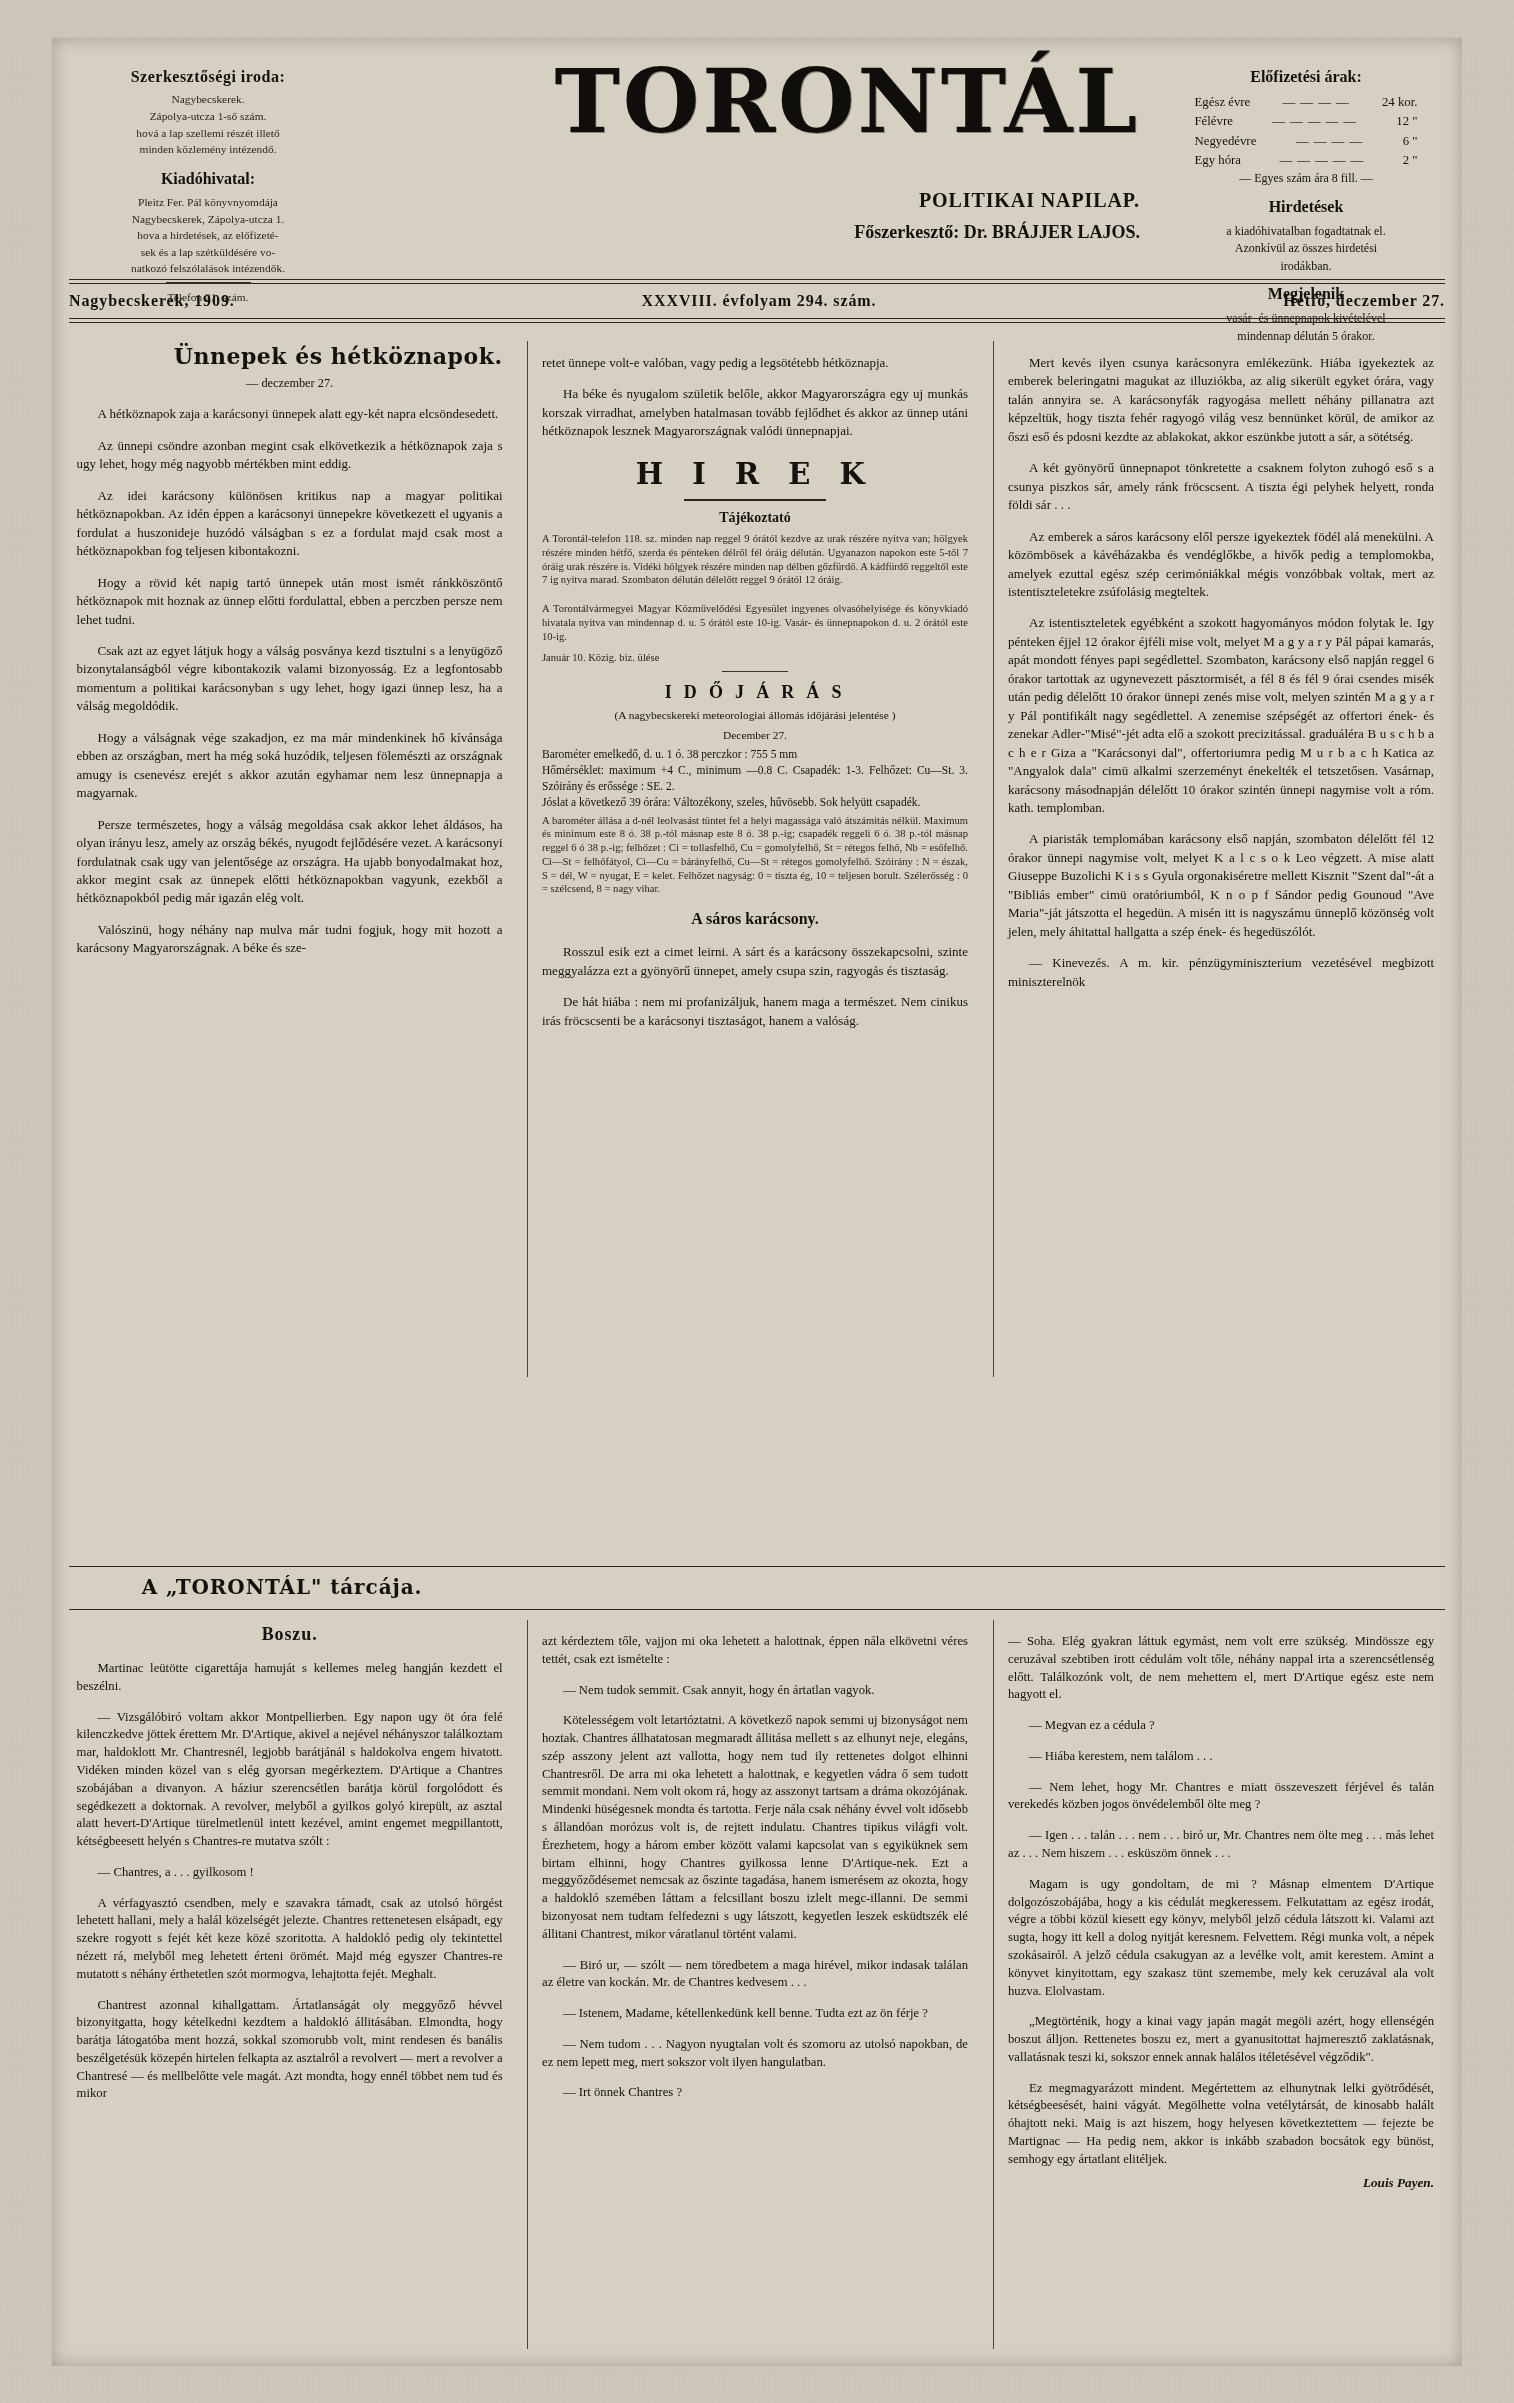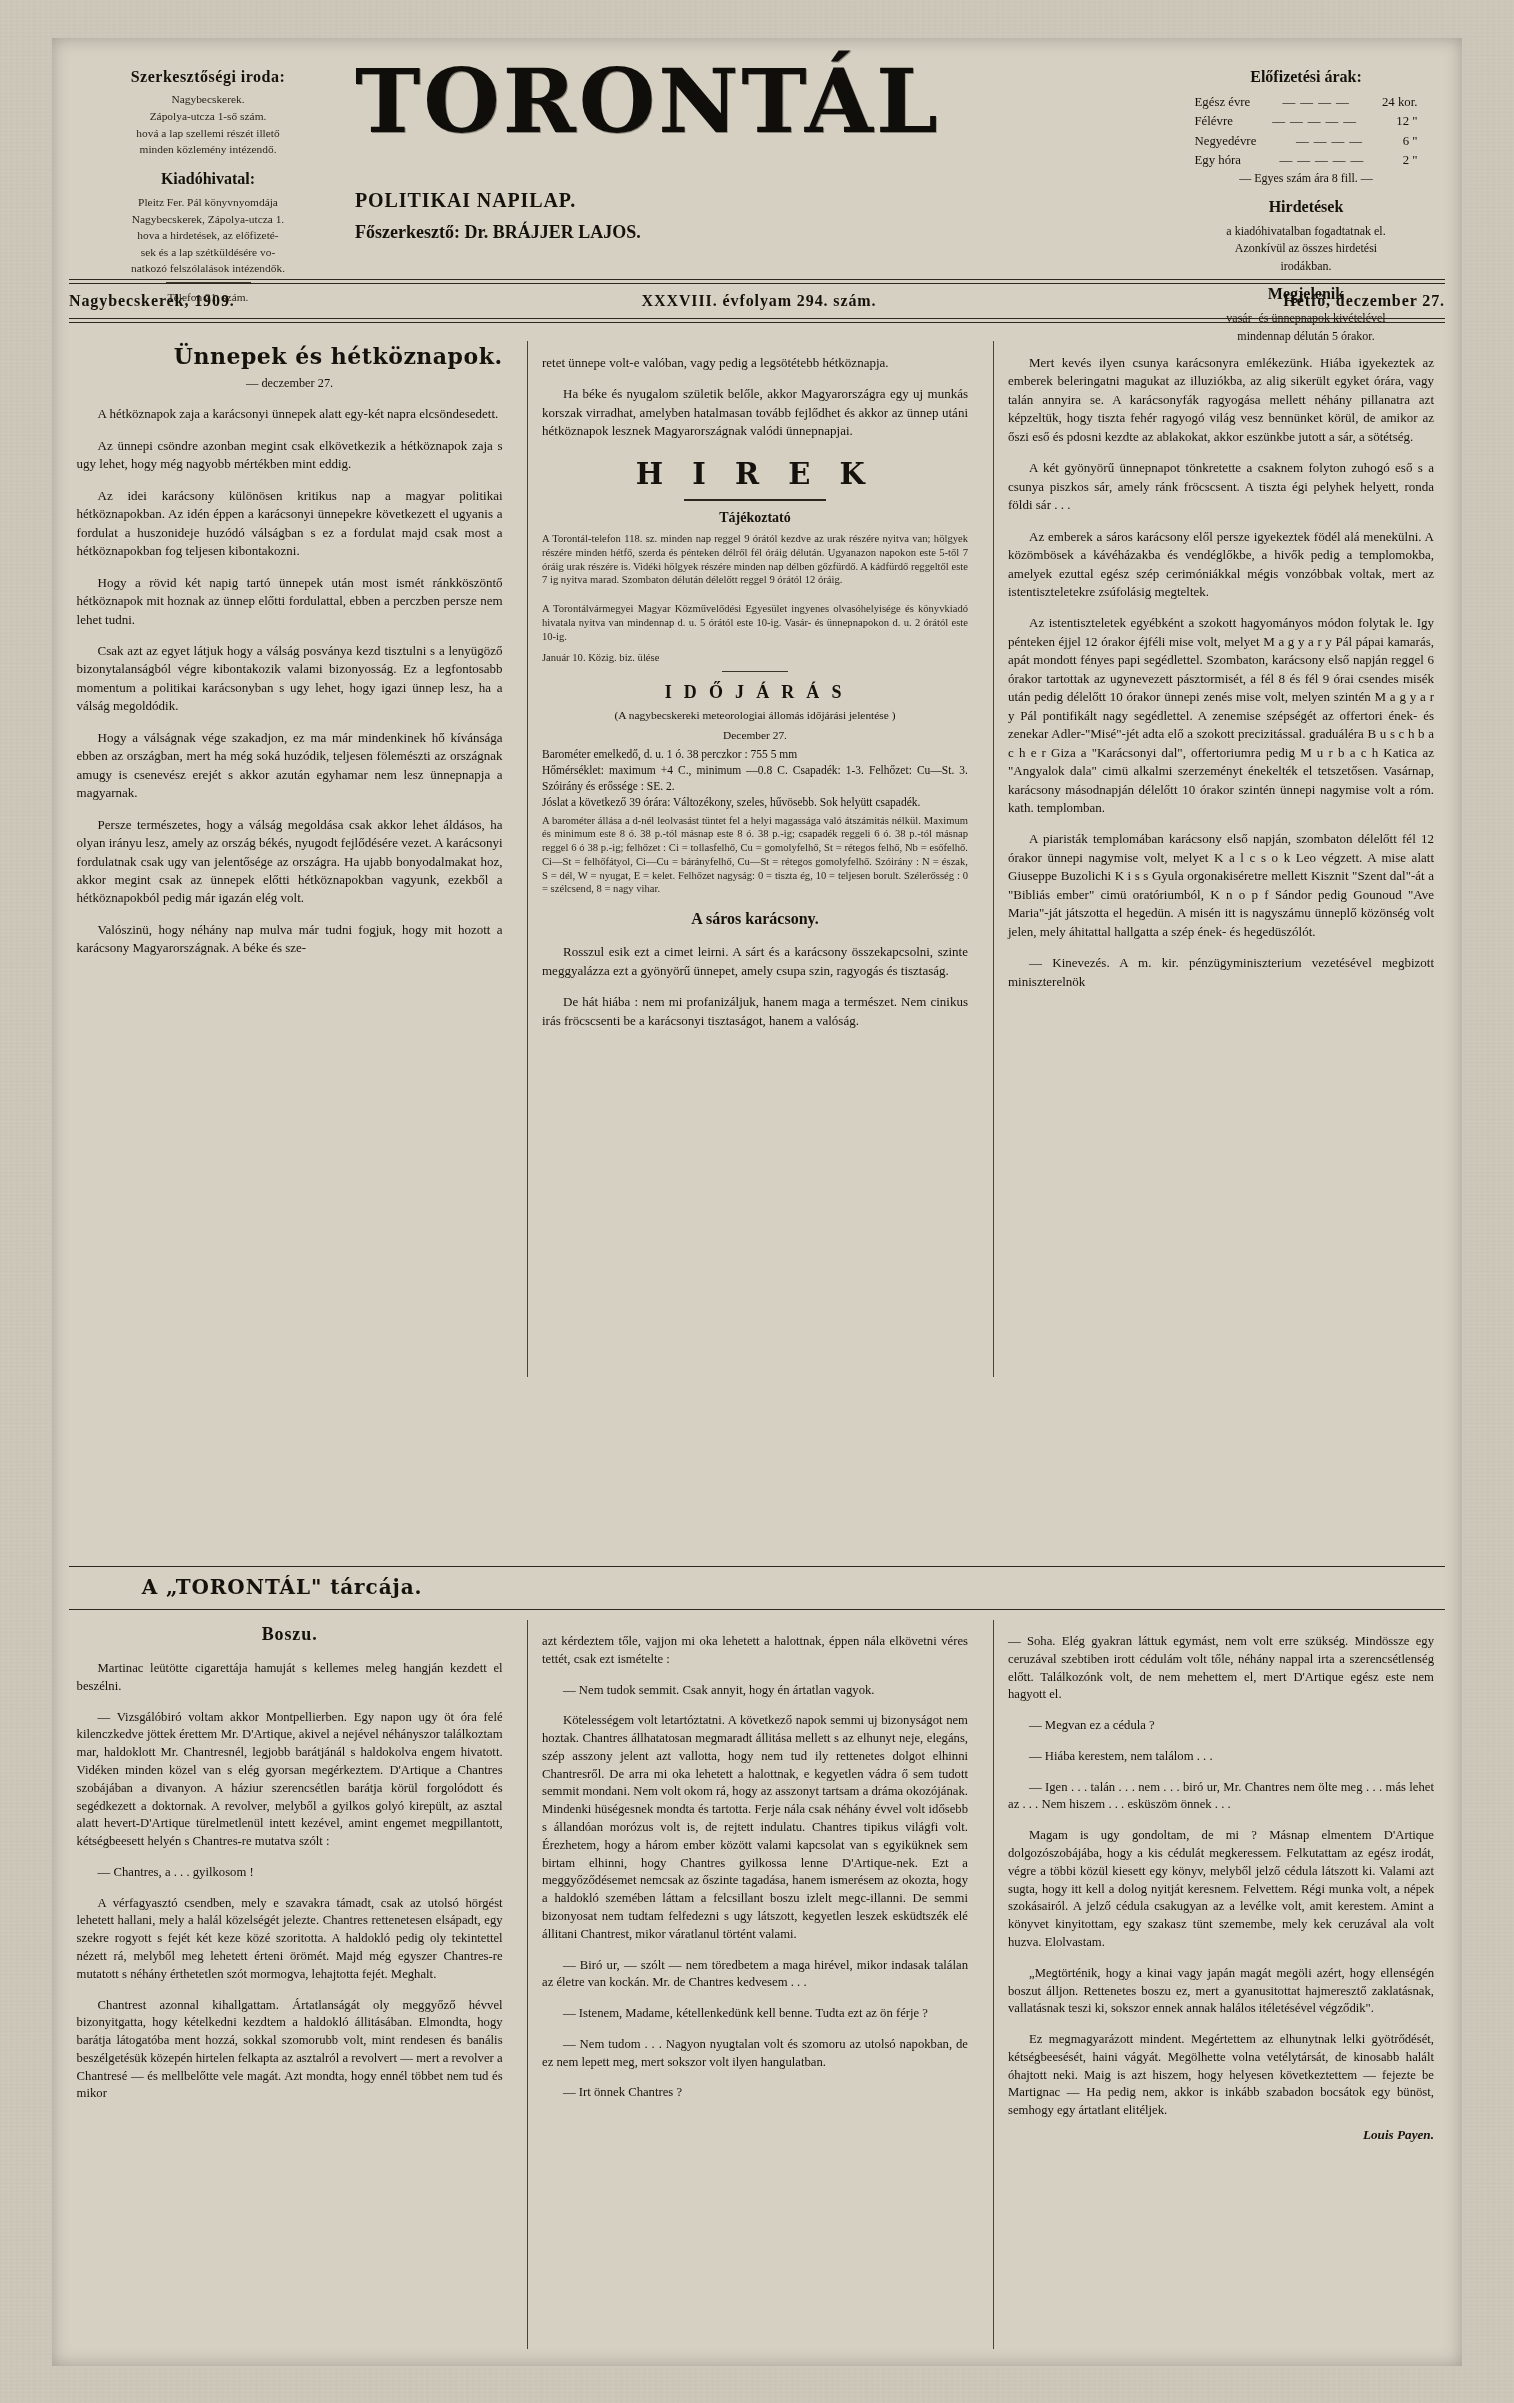--- a/index.html
+++ b/index.html
@@ -19,21 +19,21 @@
     box-shadow:0 0 17px rgba(0,0,0,0.25) inset;
   }
   
   .masthead{position:absolute;left:0;top:9.5px;width:1410px;height:237px;}
   .mh-left{position:absolute;left:19px;top:17px;width:274px;text-align:center;font-size:12.3px;line-height:1.45;}
   .mh-left .h{font-weight:bold;font-size:16px;letter-spacing:0.5px;margin-bottom:3.8px;}
   .mh-left .h2{font-weight:bold;font-size:16px;margin:9.5px 0 3.8px;}
   .mh-left .ln{display:block;}
   .mh-left .thin{font-size:11.4px;color:#2a251d;}
   .mh-left .rule{width:85px;height:0.9px;background:#3a332a;margin:5.7px auto;}
-  .mh-center{position:absolute;left:303px;top:9.5px;width:785px;text-align:left;}
+  .mh-center{position:absolute;left:303px;top:9.5px;width:785px;text-align:right;}
   .title{
     font-family:"DejaVu Serif", serif;
     font-weight:bold;font-size:88px;line-height:1;letter-spacing:2.8px;
     color:#100e0a;
     text-shadow:0.9px 0.9px 0 rgba(0,0,0,.35);
   }
   .title-sub{font-size:20px;font-weight:bold;letter-spacing:0.9px;margin-top:44px;}
   .title-sub2{font-size:18px;font-weight:bold;margin-top:9.5px;}
   .mh-right{position:absolute;left:1112px;top:17px;width:284px;text-align:center;font-size:12.3px;line-height:1.5;}
   .mh-right .h{font-weight:bold;font-size:16px;margin-bottom:4.7px;}
@@ -233,20 +233,21 @@
         <p>— Biró ur, — szólt — nem töredbetem a maga hirével, mikor indasak találan az életre van kockán. Mr. de Chantres kedvesem . . .</p>
         <p>— Istenem, Madame, kétellenkedünk kell benne. Tudta ezt az ön férje ?</p>
         <p>— Nem tudom . . . Nagyon nyugtalan volt és szomoru az utolsó napokban, de ez nem lepett meg, mert sokszor volt ilyen hangulatban.</p>
         <p>— Irt önnek Chantres ?</p>
       </div>
 
       <div class="fcol f3">
         <p class="noind">— Soha. Elég gyakran láttuk egymást, nem volt erre szükség. Mindössze egy ceruzával szebtiben irott cédulám volt tőle, néhány nappal irta a szerencsétlenség előtt. Találkozónk volt, de nem mehettem el, mert D'Artique egész este nem hagyott el.</p>
         <p>— Megvan ez a cédula ?</p>
         <p>— Hiába kerestem, nem találom . . .</p>
+        <p>— Nem lehet, hogy Mr. Chantres e miatt összeveszett férjével és talán verekedés közben jogos önvédelemből ölte meg ?</p>
         <p>— Igen . . . talán . . . nem . . . biró ur, Mr. Chantres nem ölte meg . . . más lehet az . . . Nem hiszem . . . esküszöm önnek . . .</p>
         <p>Magam is ugy gondoltam, de mi ? Másnap elmentem D'Artique dolgozószobájába, hogy a kis cédulát megkeressem. Felkutattam az egész irodát, végre a többi közül kiesett egy könyv, melyből jelző cédula látszott ki. Valami azt sugta, hogy itt kell a dolog nyitját keresnem. Felvettem. Régi munka volt, a népek szokásairól. A jelző cédula csakugyan az a levélke volt, amit kerestem. Amint a könyvet kinyitottam, egy szakasz tünt szemembe, mely kek ceruzával ala volt huzva. Elolvastam.</p>
         <p>„Megtörténik, hogy a kinai vagy japán magát megöli azért, hogy ellenségén boszut álljon. Rettenetes boszu ez, mert a gyanusitottat hajmeresztő zaklatásnak, vallatásnak teszi ki, sokszor ennek annak halálos itéletésével végződik".</p>
         <p>Ez megmagyarázott mindent. Megértettem az elhunytnak lelki gyötrődését, kétségbeesését, haini vágyát. Megölhette volna vetélytársát, de kinosabb halált óhajtott neki. Maig is azt hiszem, hogy helyesen következtettem — fejezte be Martignac — Ha pedig nem, akkor is inkább szabadon bocsátok egy bünöst, semhogy egy ártatlant elitéljek.</p>
         <div class="sign">Louis Payen.</div>
       </div>
     </div>
 
   </div>
 </div>

